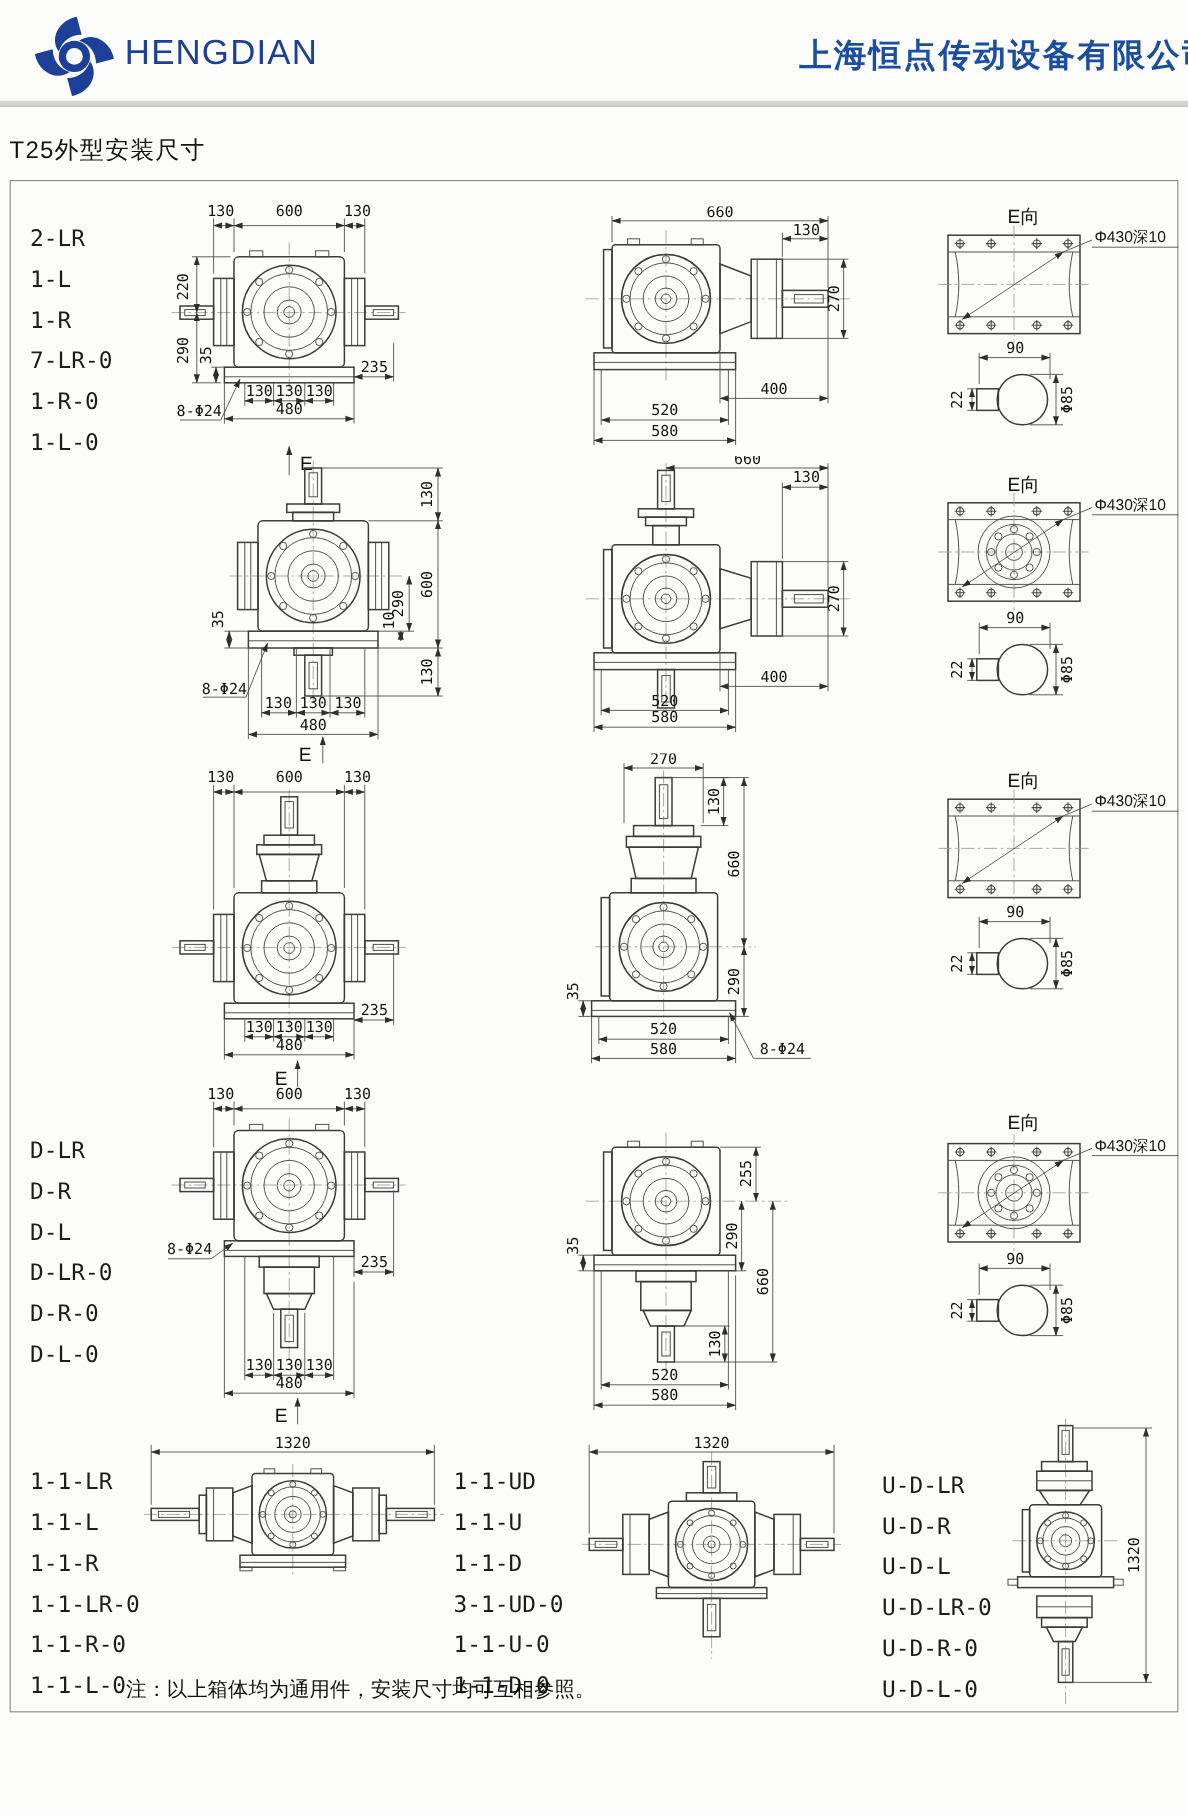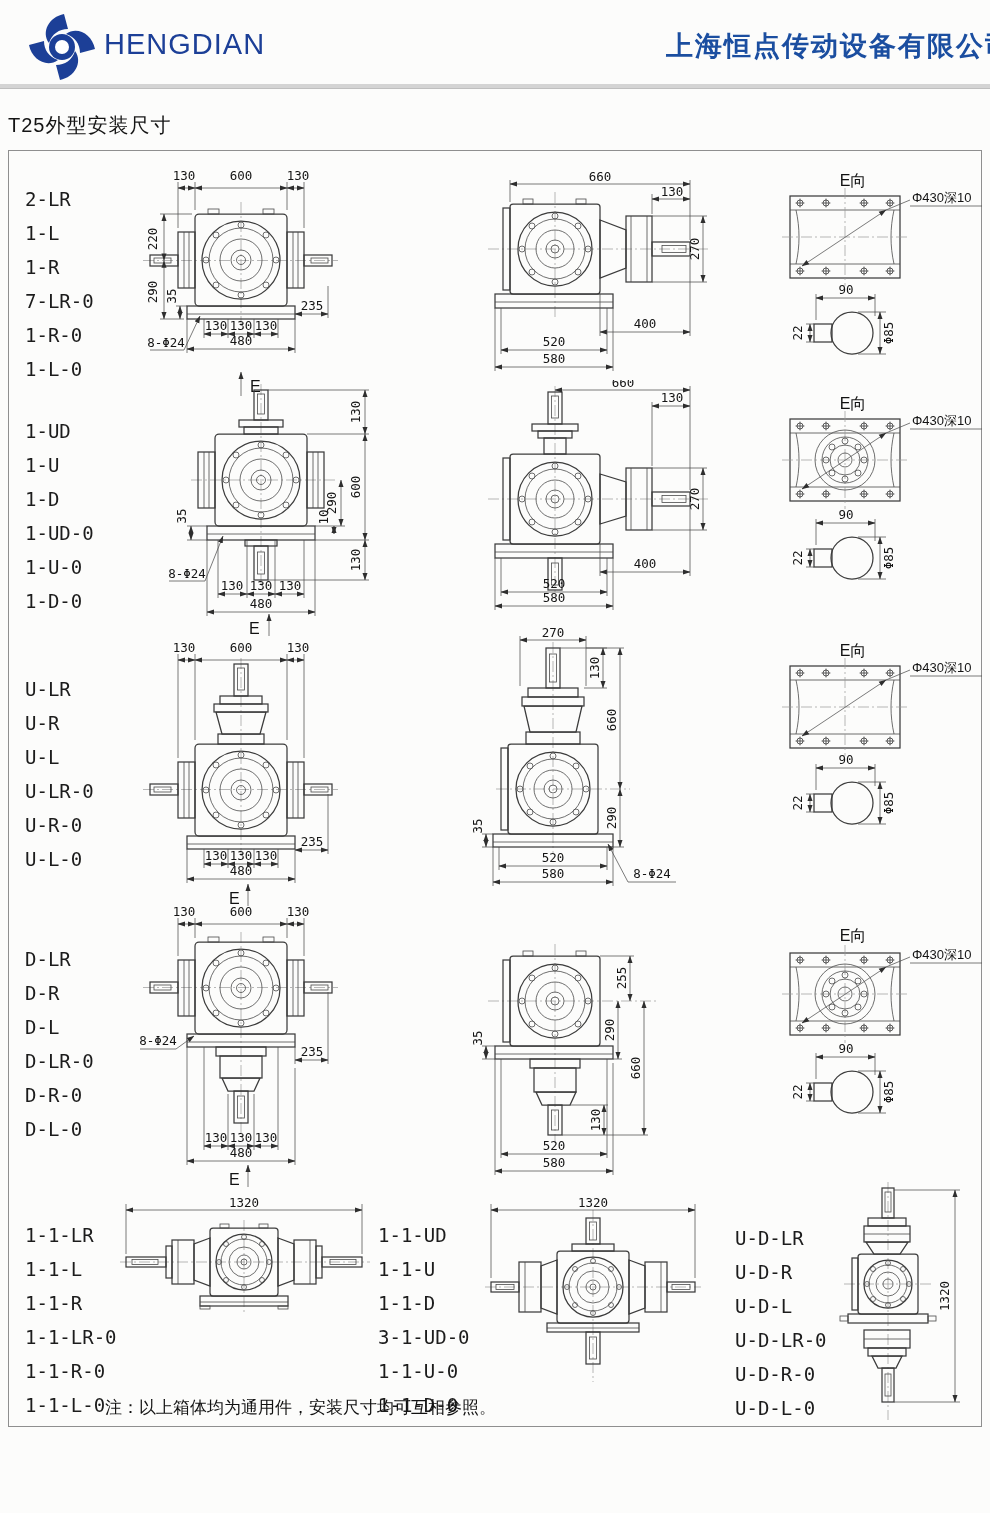--- a/index.html
+++ b/index.html
@@ -239,28 +239,20 @@
         <line class="dm" x1="46" y1="172" x2="38" y2="172"></line>
       <line class="dm" x1="42" y1="154" x2="42" y2="172" marker-start="url(#ar)" marker-end="url(#ar)"></line>
       <text class="dt" transform="translate(34,163) rotate(-90)">22</text>
       <line class="dm" x1="90" y1="142" x2="118" y2="142"></line>
         <line class="dm" x1="90" y1="184" x2="118" y2="184"></line>
       <line class="dm" x1="112" y1="142" x2="112" y2="184" marker-start="url(#ar)" marker-end="url(#ar)"></line>
       <text class="dt" transform="translate(125,163) rotate(-90)">Φ85</text>
     </g>
   </svg>
 
-  <div class="models" style="left:25px;top:414px">
-    <div>1-UD</div>
-    <div>1-U</div>
-    <div>1-D</div>
-    <div>1-UD-0</div>
-    <div>1-U-0</div>
-    <div>1-D-0</div>
-  </div>
 
   <svg class="abs" style="left:165px;top:382px" width="230" height="256">
     <g>
       <line class="cl" x1="96" y1="2" x2="96" y2="206"></line>
         <line class="cl" x1="26" y1="98" x2="170" y2="98"></line>
       <rect class="ol" x="89" y="8" width="14" height="30"></rect>
         <rect class="tl" x="92.5" y="12" width="7" height="20"></rect>
       <rect class="ol" x="74" y="38" width="44" height="7"></rect>
         <rect class="ol" x="79" y="45" width="34" height="7"></rect>
       <rect class="ol" x="50" y="52" width="92" height="92" rx="4"></rect>
@@ -438,28 +430,20 @@
         <line class="dm" x1="46" y1="174" x2="38" y2="174"></line>
       <line class="dm" x1="42" y1="156" x2="42" y2="174" marker-start="url(#ar)" marker-end="url(#ar)"></line>
       <text class="dt" transform="translate(34,165) rotate(-90)">22</text>
       <line class="dm" x1="90" y1="144" x2="118" y2="144"></line>
         <line class="dm" x1="90" y1="186" x2="118" y2="186"></line>
       <line class="dm" x1="112" y1="144" x2="112" y2="186" marker-start="url(#ar)" marker-end="url(#ar)"></line>
       <text class="dt" transform="translate(125,165) rotate(-90)">Φ85</text>
     </g>
   </svg>
 
-  <div class="models" style="left:25px;top:672px">
-    <div>U-LR</div>
-    <div>U-R</div>
-    <div>U-L</div>
-    <div>U-LR-0</div>
-    <div>U-R-0</div>
-    <div>U-L-0</div>
-  </div>
 
   <svg class="abs" style="left:138px;top:638px" width="205" height="270">
     <g>
       <line class="cl" x1="5" y1="151.5" x2="200" y2="151.5"></line>
         <line class="cl" x1="103" y1="20" x2="103" y2="218"></line>
       <rect class="ol" x="96" y="26" width="14" height="32"></rect>
         <rect class="tl" x="99.5" y="30" width="7" height="22"></rect>
       <rect class="ol" x="82" y="58" width="42" height="8"></rect>
         <rect class="ol" x="76" y="66" width="54" height="8"></rect>
       <polygon class="ol" points="78,74 128,74 122,96 84,96"></polygon>

